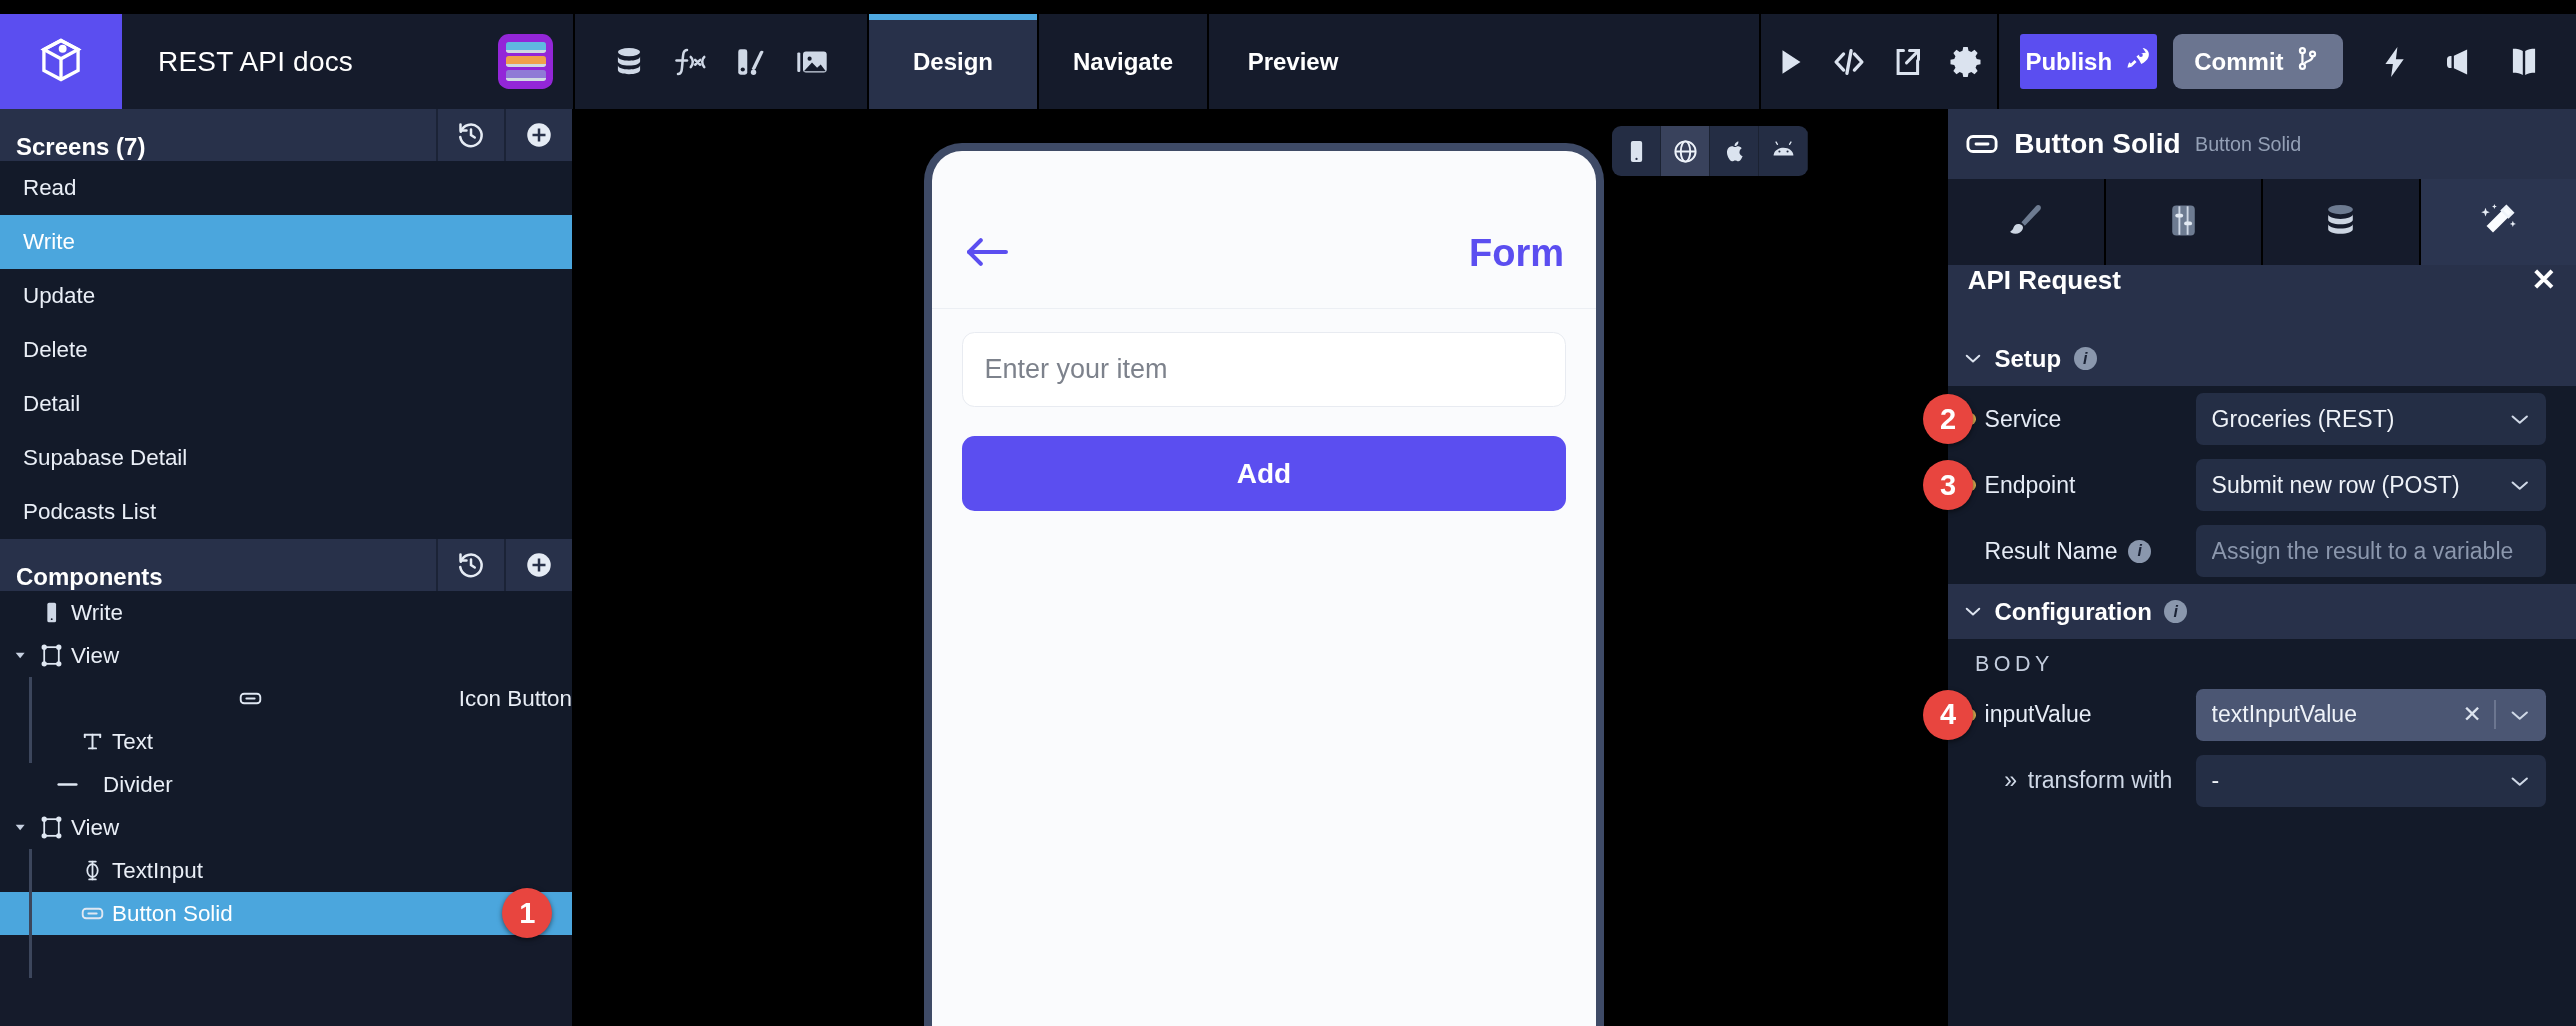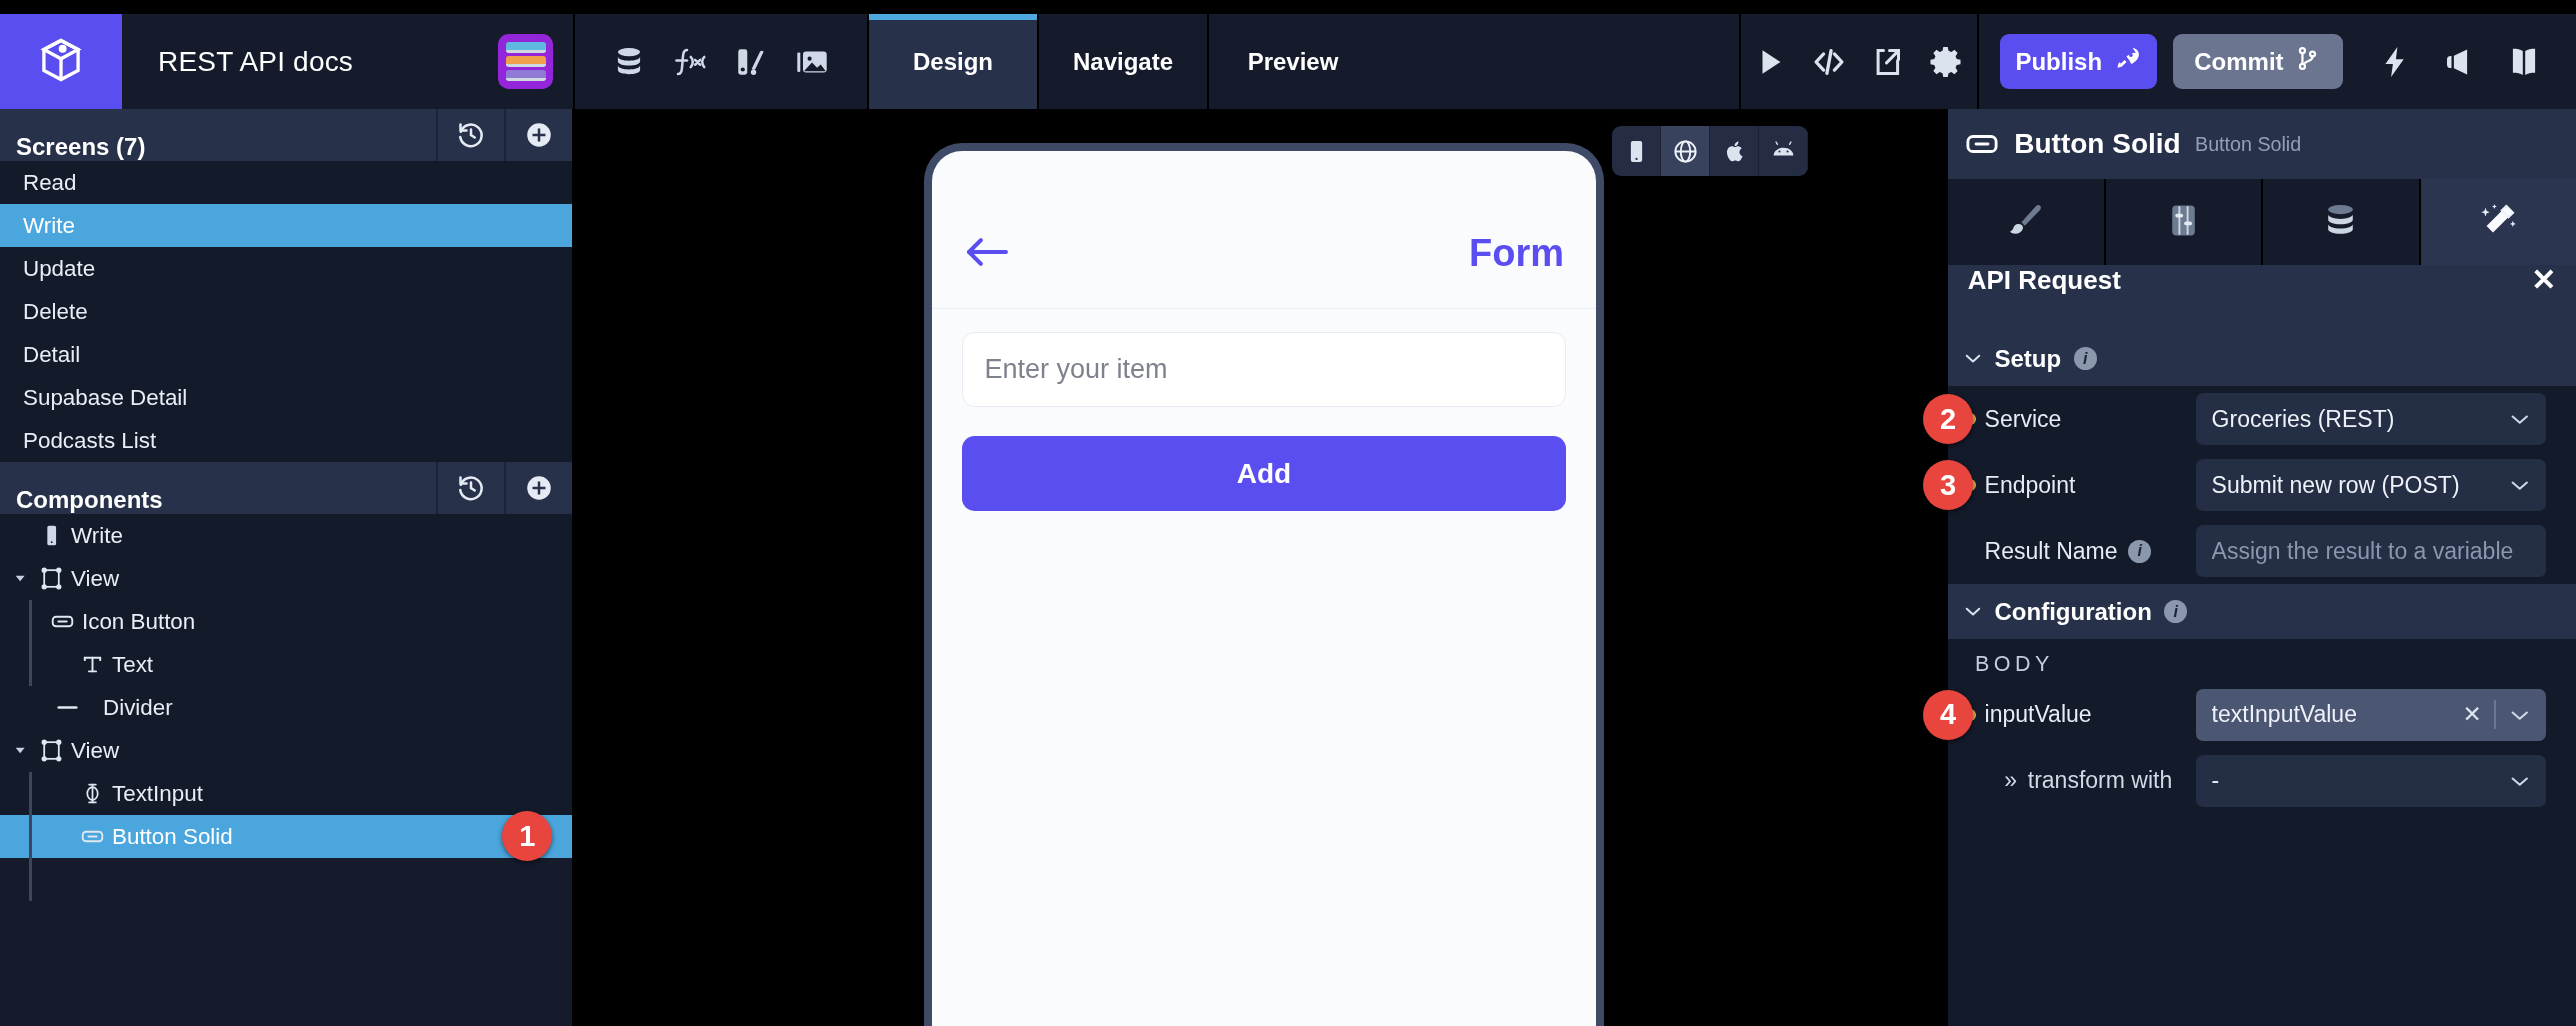--- a/index.html
+++ b/index.html
@@ -53,21 +53,21 @@
   .mode-tab.active { background:#28314a; }
   .mode-tab.active::before{
     content:""; position:absolute; top:0; left:0; right:0; height:6.3px; background:#4ea8e0;
   }
   .spacer { flex:1; }
   .right-tools { display:flex; align-items:center; border-left:2.7px solid #000; }
   .right-tools .tool-btn { width:59px; }
   .actions { display:flex; align-items:center; gap:16px; padding:0 21.5px; border-left:2.7px solid #000; height:95px;}
   .btn-publish {
     background:#5b4ef0; color:#fff; font-size:24px; font-weight:bold;
-    padding:0 15px; height:55px; border-radius:9px; display:flex; align-items:center; gap:10.7px;
+    padding:0 5px; height:55px; border-radius:3px; display:flex; align-items:center; gap:10.7px;
   }
   .btn-commit {
     background:#6b7590; color:#fff; font-size:24px; font-weight:bold;
     padding:0 21.5px; height:55px; border-radius:9px; display:flex; align-items:center; gap:10.7px;
   }
   .far-tools { display:flex; align-items:center; gap:3.6px; padding-right:21.5px; }
 
   
   .left {
     position:absolute; top:95px; left:0; width:572px; height:932px;
@@ -79,21 +79,21 @@
   }
   .panel-head .ph-actions { margin-left:auto; display:flex; height:52px; }
   .ph-btn {
     width:68px; height:52px; display:flex; align-items:center; justify-content:center;
     border-left:2.7px solid #1b2336; color:#e5ebf4;
   }
   .ph-btn svg{ width:30px; height:30px; }
 
   .screen-list { background:#131a29; }
   .screen-item {
-    height:43px; display:flex; align-items:center; padding-left:23px;
+    height:54px; display:flex; align-items:center; padding-left:23px;
     color:#e9eef6; font-size:22.4px;
   }
   .screen-item.sel { background:#4ba6dd; color:#fff; }
 
   .comp-tree { background:#131a29; position:relative; }
   .tree-row {
     height:43px; display:flex; align-items:center; color:#e9eef6; font-size:22.4px;
     position:relative;
   }
   .tree-row.sel { background:#4ba6dd; color:#fff; }
@@ -441,21 +441,21 @@
             <svg viewBox="0 0 24 24" fill="none" stroke="#dfe7f2" stroke-width="1.7">
               <rect x="5" y="4" width="14" height="16"></rect>
               <circle cx="5" cy="4" r="1.7" fill="#dfe7f2"></circle>
               <circle cx="19" cy="4" r="1.7" fill="#dfe7f2"></circle>
               <circle cx="5" cy="20" r="1.7" fill="#dfe7f2"></circle>
               <circle cx="19" cy="20" r="1.7" fill="#dfe7f2"></circle>
             </svg>
           </span>
           <span>View</span>
         </div>
-        <div class="tree-row" style="padding-left: 20px;">
+        <div class="tree-row" style="padding-left: 20px; justify-content: space-between;">
           <span class="tw"></span>
           <span class="ticon">
             <svg viewBox="0 0 24 24" fill="none" stroke="#dfe7f2" stroke-width="1.8">
               <rect x="2.6" y="7.4" width="18.8" height="9.2" rx="3.2"></rect>
               <path d="M8 12h8" stroke-linecap="round"></path>
             </svg>
           </span>
           <span>Icon Button</span>
         </div>
         <div class="tree-row" style="padding-left: 50px;">

